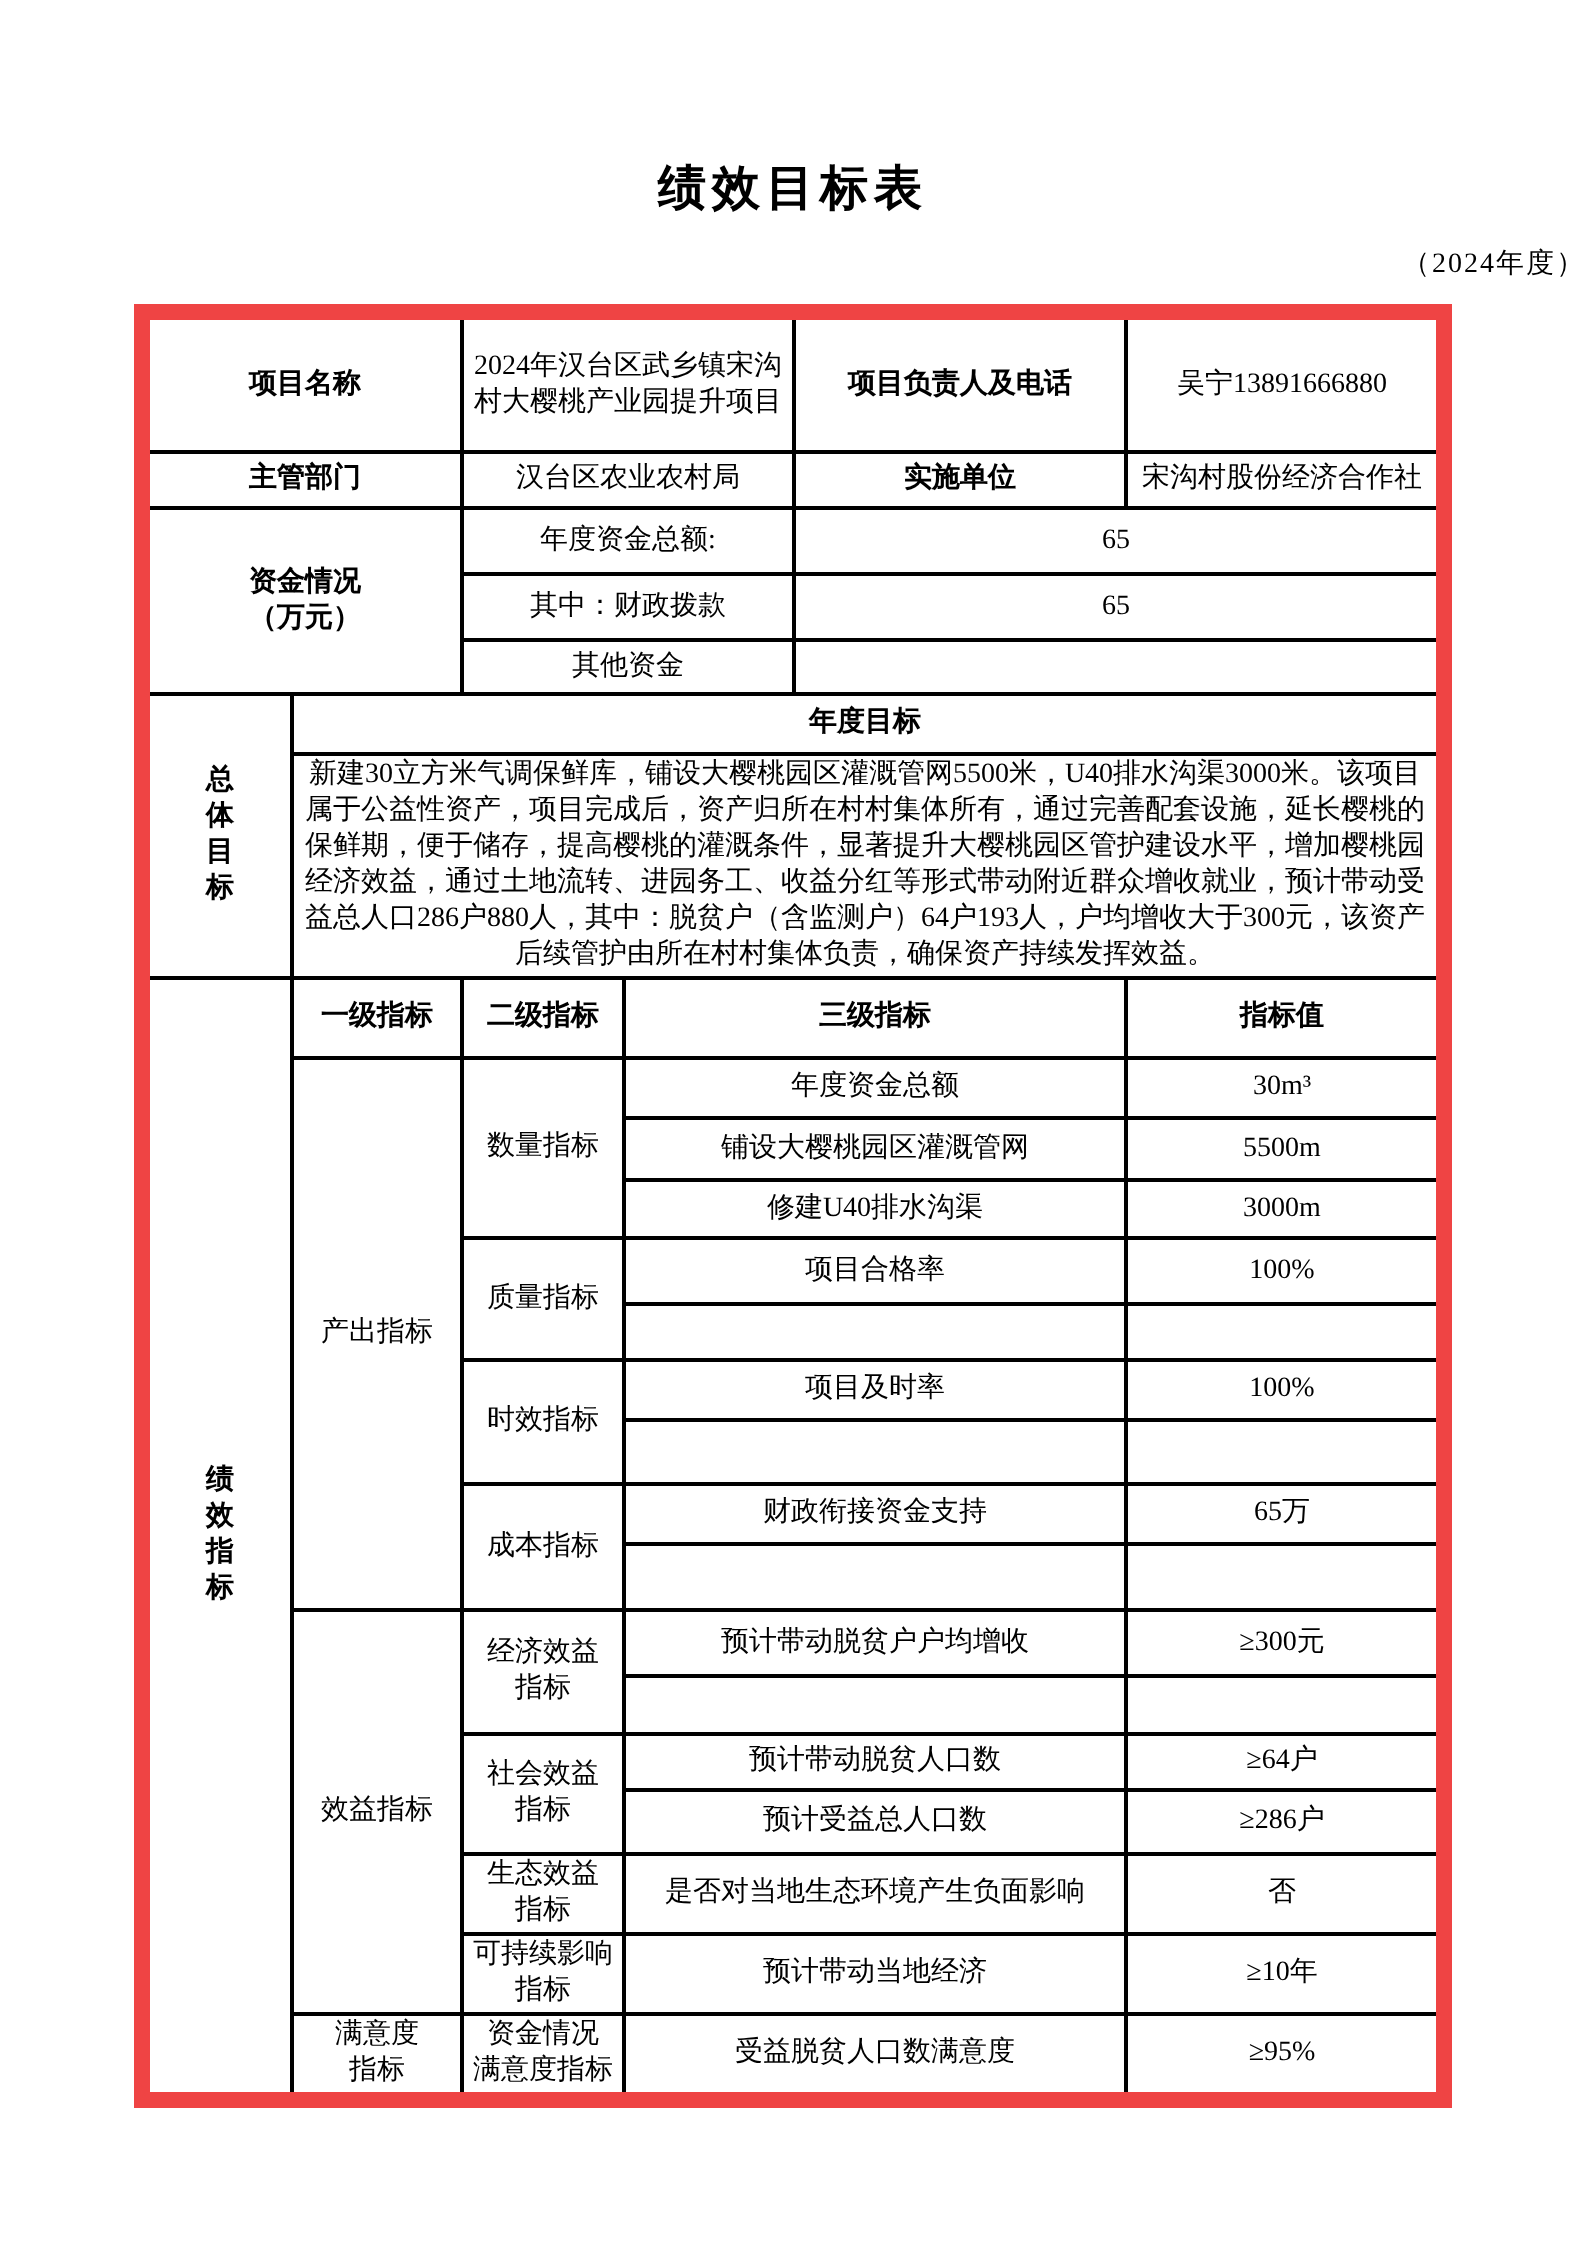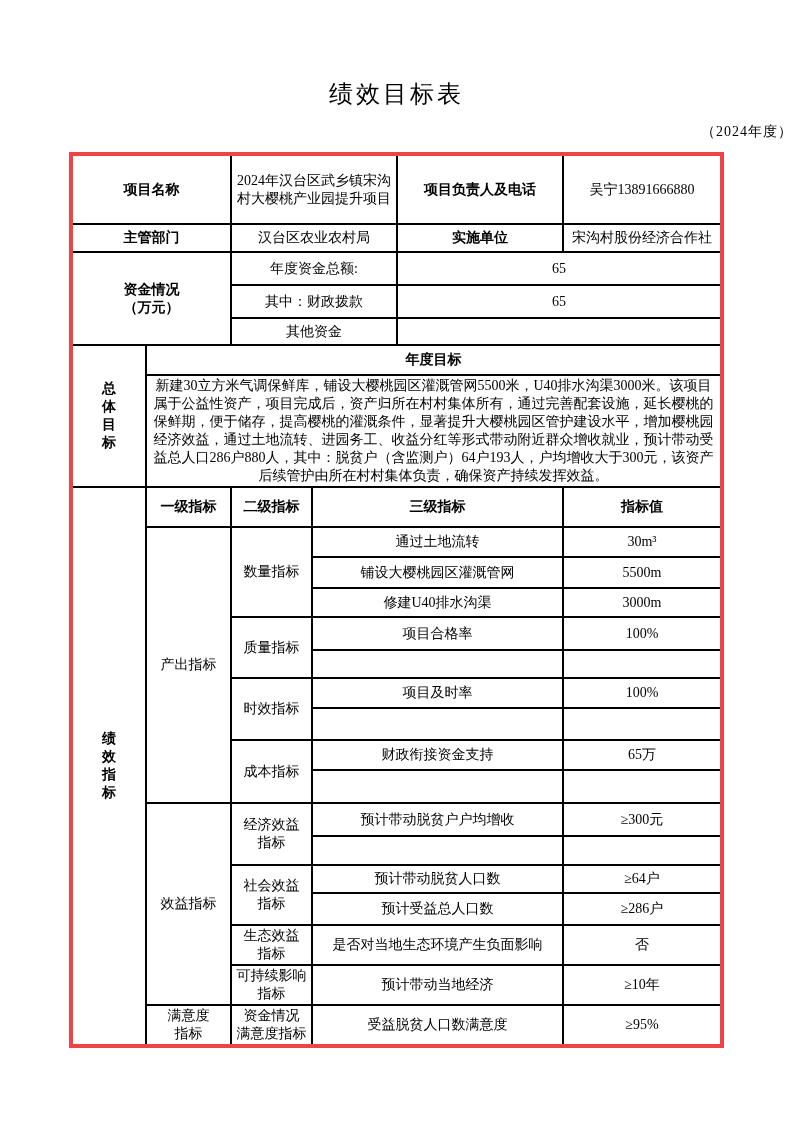--- a/index.html
+++ b/index.html
@@ -2,30 +2,30 @@
 <html><head>
 <meta charset="utf-8">
 <style>
   html,body{margin:0;padding:0;background:#ffffff;}
   .page{
     width:793px;height:1122px;background:#ffffff;color:#000;
     font-family:"Liberation Serif","DejaVu Serif",serif;
     overflow:hidden;
   }
   .title{
-    text-align:center;font-size:24px;font-weight:normal;
+    text-align:center;font-size:24px;font-weight:bold;
     padding-top:78px;letter-spacing:3px;
   }
   .subtitle{
     text-align:right;font-size:14px;margin-top:13px;letter-spacing:1px;
   }
   table.main{
     border-collapse:collapse;table-layout:fixed;
     width:651px;margin:11px auto 0 auto;
-    border:4px solid #ef4444;
+    border:8px solid #ef4444;
   }
   table.main td{
     border:2px solid #000;font-size:14px;text-align:center;
     vertical-align:middle;padding:1px 2px;overflow:hidden;
     line-height:18px;
   }
   .bold{font-weight:bold;}
   .left{text-align:left;padding-left:5px;}
   .right{text-align:right;padding-right:3px;}
   .l3{text-align:left;padding-left:6px;}
@@ -102,21 +102,21 @@
 标</td>
       <td class="bold">一级指标</td>
       <td class="bold">二级指标</td>
       <td colspan="2" class="bold">三级指标</td>
       <td class="bold">指标值</td>
     </tr>
 
     <tr style="height:30px">
       <td rowspan="9">产出指标</td>
       <td rowspan="3">数量指标</td>
-      <td colspan="2" class="l3">通过土地流转</td>
+      <td colspan="2" class="l3">年度资金总额</td>
       <td>30m³</td>
     </tr>
     <tr style="height:31px">
       <td colspan="2" class="l3">铺设大樱桃园区灌溉管网</td>
       <td>5500m</td>
     </tr>
     <tr style="height:29px">
       <td colspan="2" class="l3">修建U40排水沟渠</td>
       <td>3000m</td>
     </tr>

